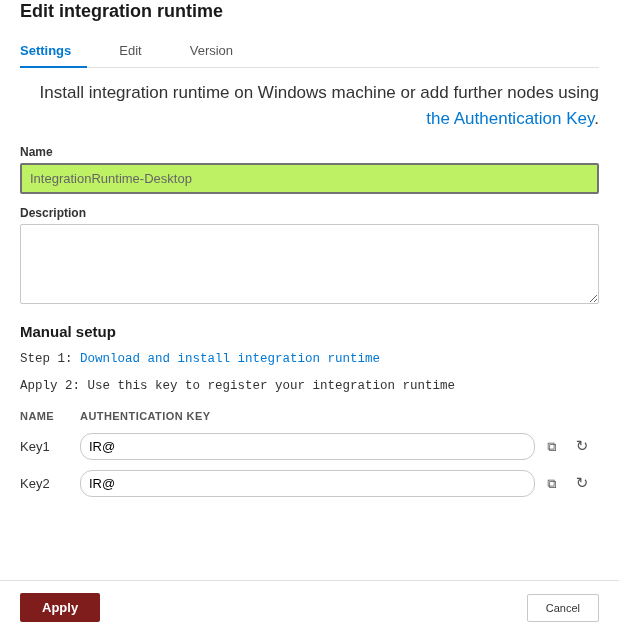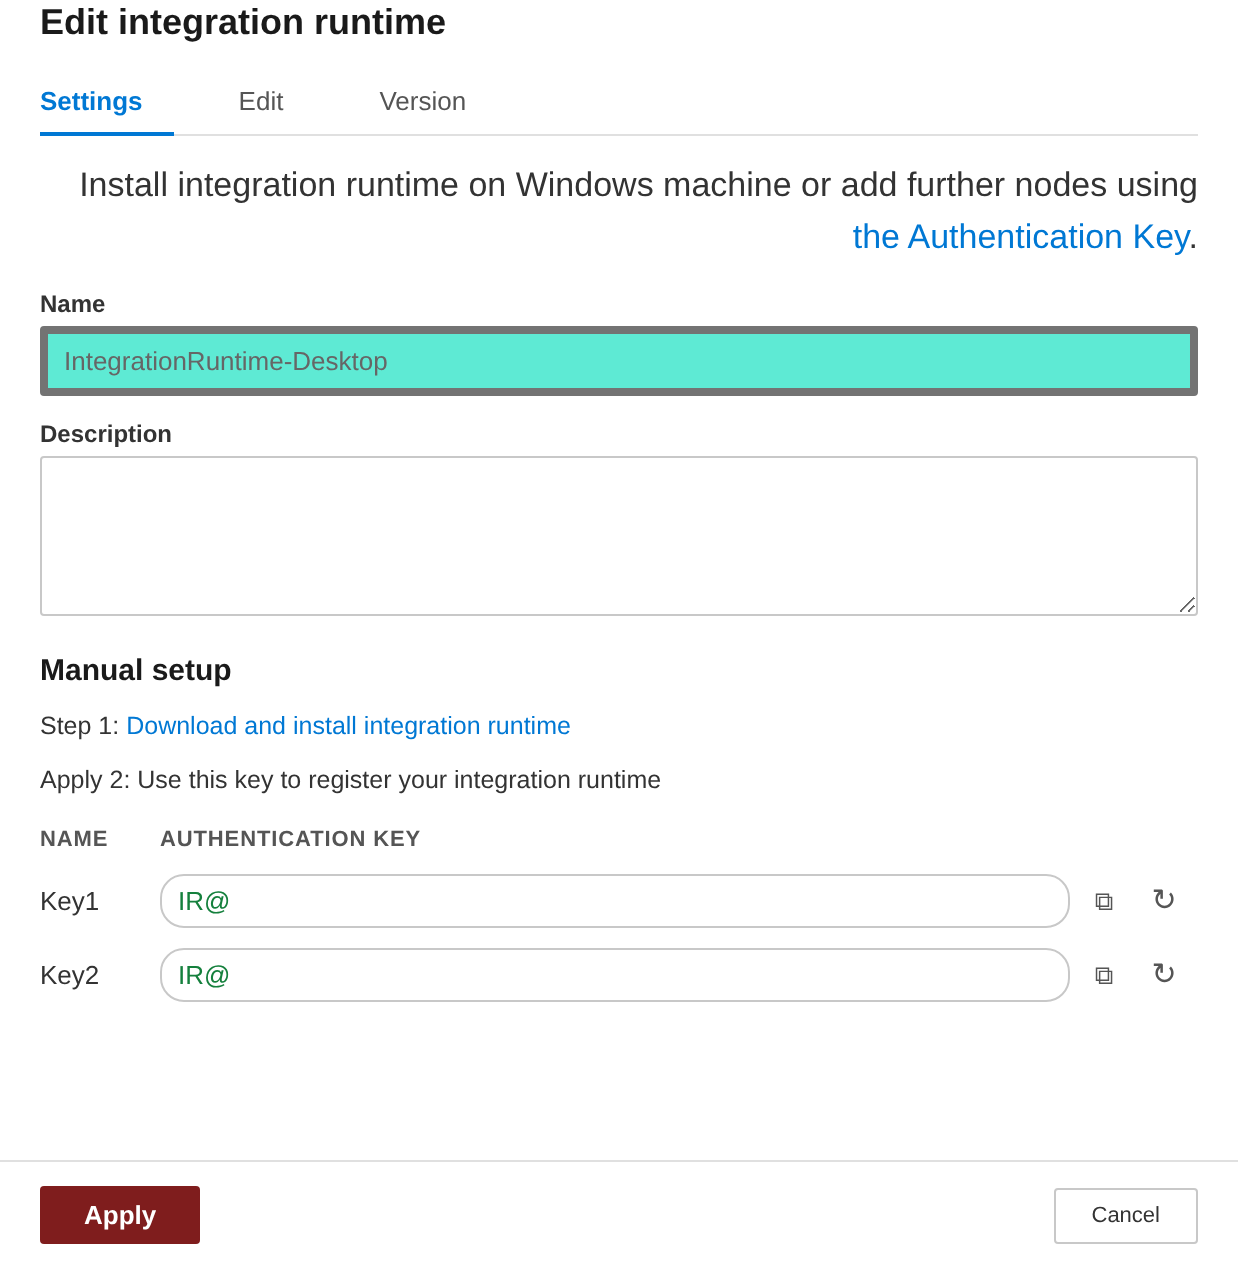--- a/index.html
+++ b/index.html
@@ -59,22 +59,22 @@
     .field-label {
       font-size: 12px;
       font-weight: 600;
       color: #333;
       margin-bottom: 4px;
       display: block;
     }
     .field-input-readonly {
       width: 100%;
       padding: 6px 8px;
-      border: 4px solid #737373;
-      background: #5eead4;
+      border: 2px solid #737373;
+      background: #bef264;
       color: #666;
       font-size: 13px;
       margin-bottom: 12px;
       border-radius: 2px;
     }
     .field-textarea {
       width: 100%;
       height: 80px;
       padding: 6px 8px;
       border: 1px solid #c8c8c8;
@@ -88,20 +88,21 @@
       font-size: 15px;
       font-weight: 600;
       color: #1a1a1a;
       margin-bottom: 10px;
     }
     .step-text {
       font-size: 12.5px;
       color: #333;
       margin-bottom: 8px;
       line-height: 1.5;
+      font-family: Liberation Mono, monospace;
     }
     .step-text a {
       color: #0078d4;
       text-decoration: none;
     }
     .keys-table {
       width: 100%;
       border-collapse: collapse;
       margin-top: 6px;
     }
@@ -132,21 +133,21 @@
       gap: 4px;
     }
     .key-input {
       flex: 1;
       padding: 5px 8px;
       border: 1px solid #c8c8c8;
       font-size: 13px;
       border-radius: 12px;
       background: #fff;
       outline: none;
-      color: #15803d;
+      color: #000000;
     }
     .icon-btn {
       background: none;
       border: none;
       cursor: pointer;
       color: #555;
       display: flex;
       align-items: center;
       justify-content: center;
       width: 26px;

